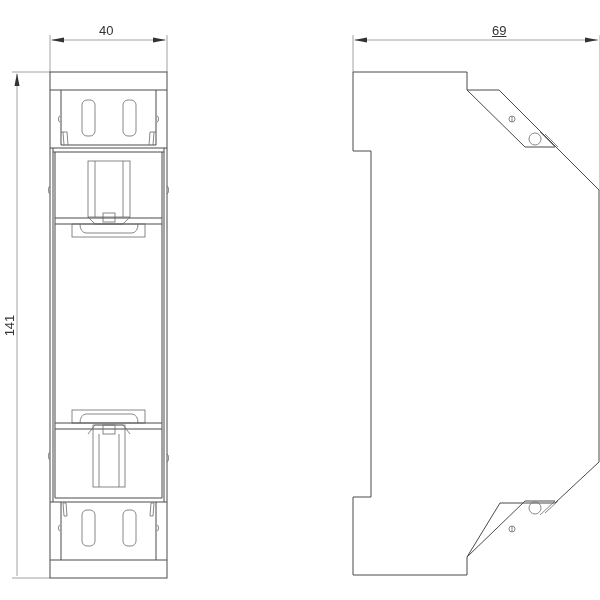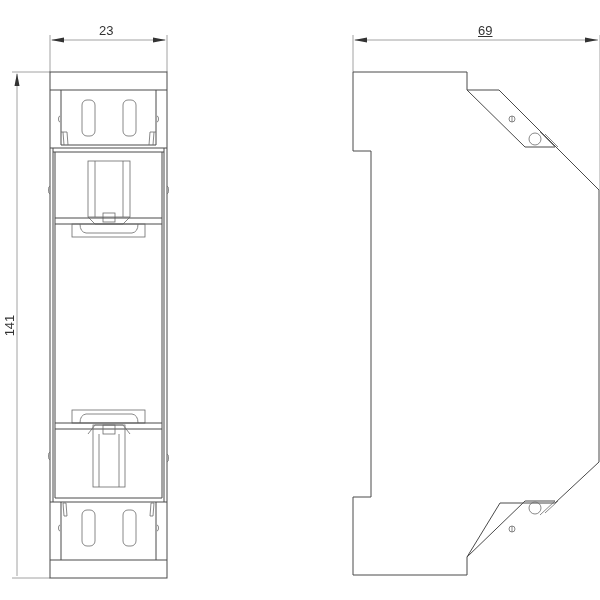--- a/index.html
+++ b/index.html
@@ -107,15 +107,15 @@
     <line class="thin" x1="512" y1="116" x2="512" y2="122"></line>
 
     <path class="ln" d="M467,557 L525,501 L555,501"></path>
     <path class="thin" d="M540,515 L555,501 M545,513 L558,501"></path>
     <circle class="thin" cx="535" cy="508" r="6"></circle>
     <circle class="thin" cx="512" cy="529" r="3"></circle>
     <line class="thin" x1="512" y1="526" x2="512" y2="532"></line>
   </g>
 </svg>
 
-<div class="label" style="left:99px; top:23px;">23</div>
-<div class="label" style="left:478px; top:23px;text-decoration:underline;">69</div>
+<div class="label" style="left:99px; top:23px;">40</div>
+<div class="label" style="left:492px; top:23px;text-decoration:underline;">69</div>
 <div class="label-v" style="left:-3px; top:318px; width:24px; text-align:center;">141</div>
 
 </body></html>

